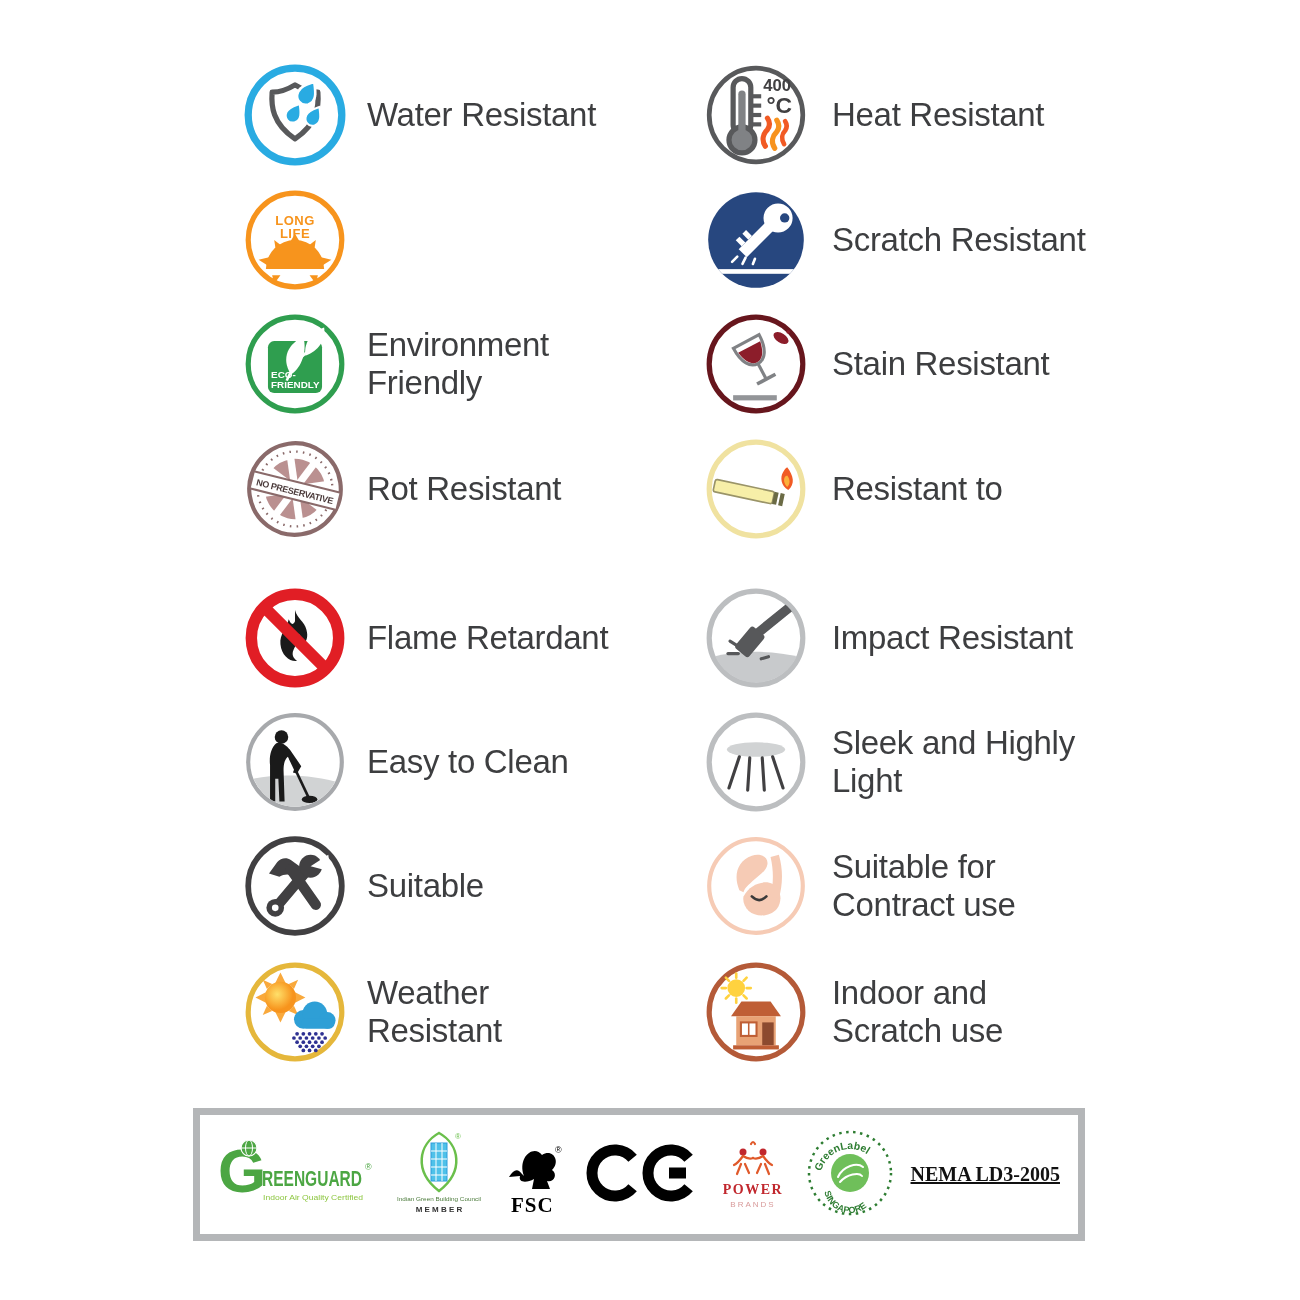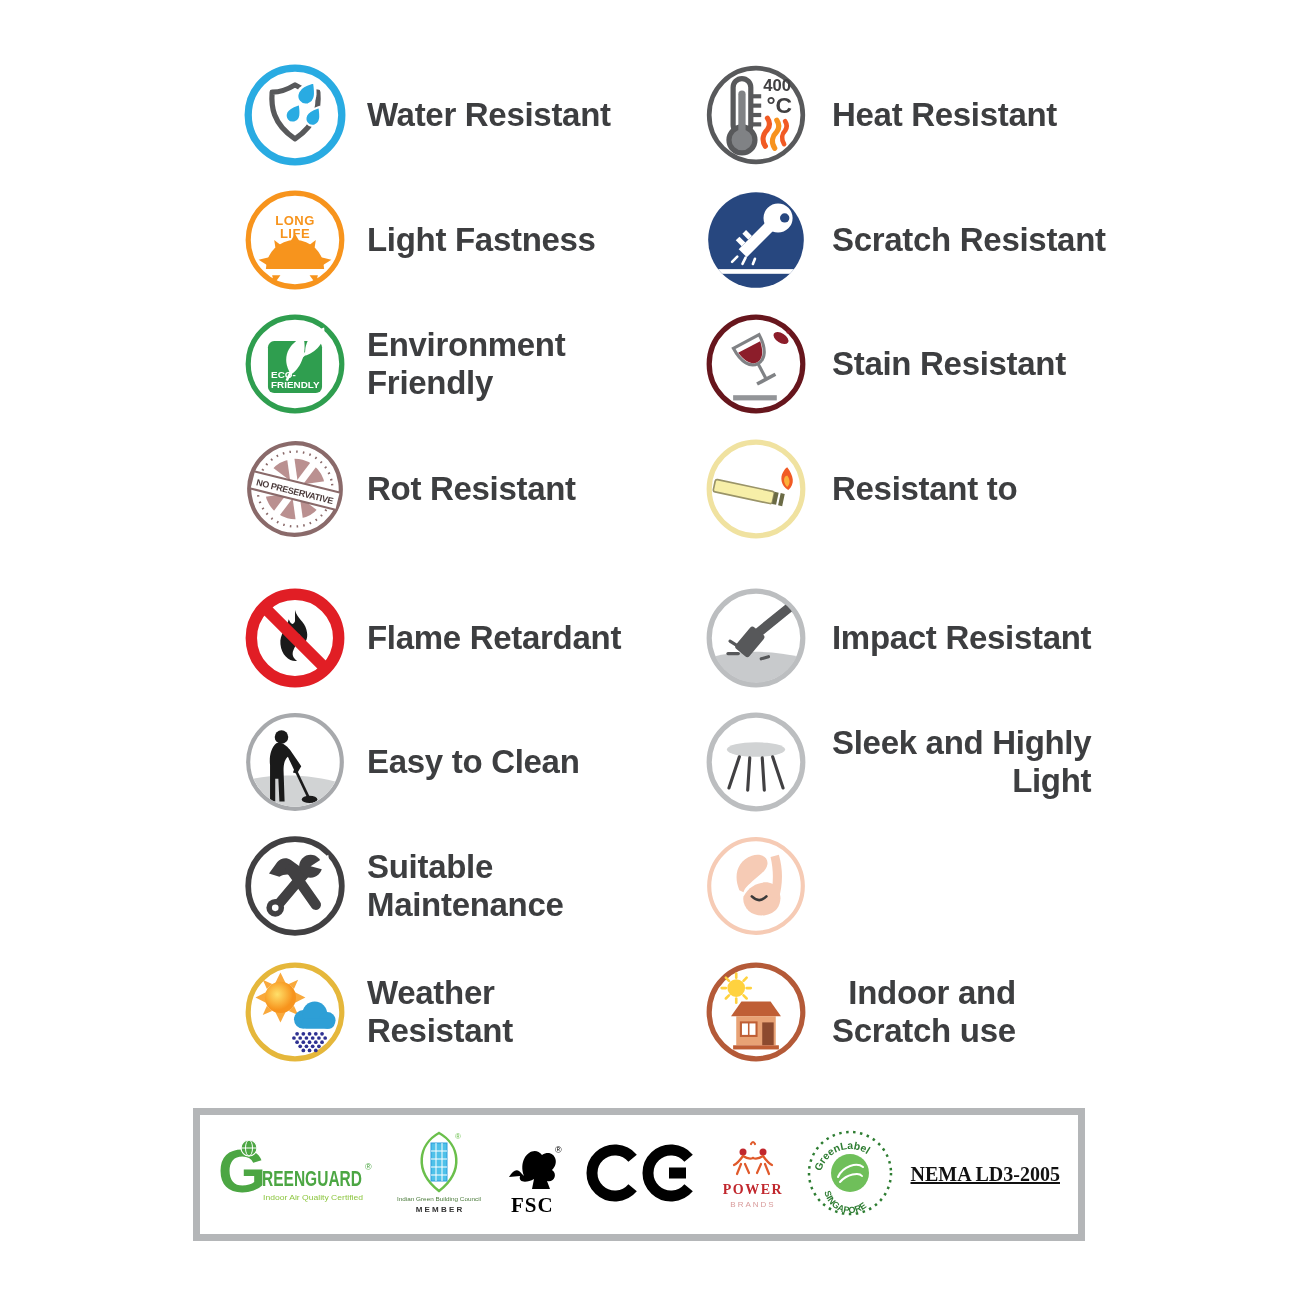--- a/index.html
+++ b/index.html
@@ -4,27 +4,27 @@
 <style>
   html,body{margin:0;padding:0;}
   body{
     width:1300px;height:1300px;background:#ffffff;position:relative;
     font-family:"Liberation Sans","DejaVu Sans",sans-serif;overflow:hidden;
   }
   .feature{position:absolute;display:flex;align-items:center;height:104px;}
   .feature .icon{width:104px;height:104px;flex:0 0 104px;}
   .feature .label{
     display:flex;flex-direction:column;justify-content:center;
-    font-weight:bold;font-size:33px;line-height:1.14;color:#3D3E40;
+    font-weight:normal;font-size:33px;line-height:1.14;color:#3D3E40;
     letter-spacing:-0.3px;white-space:nowrap;
   }
   .l-col{left:243px;}
   .l-col .label{margin-left:20px;}
   .r-col{left:704px;}
-  .r-col .label{margin-left:24px;text-align:right;}
+  .r-col .label{margin-left:24px;}
   .certbar{
     position:absolute;left:193px;top:1108px;width:892px;height:133px;
     border:7px solid #B4B6B8;background:#ffffff;box-sizing:border-box;
     display:flex;align-items:center;justify-content:space-between;
     padding:0 18px;
   }
   .certbar .logo{flex:0 0 auto;}
   .nema-text{font-family:"Liberation Serif","DejaVu Serif",serif;font-weight:bold;font-size:20px;color:#111;white-space:nowrap;text-decoration:underline;}
   .sr{position:absolute;width:1px;height:1px;overflow:hidden;clip:rect(0 0 0 0);}
   svg text{font-family:"Liberation Sans","DejaVu Sans",sans-serif;}
@@ -89,24 +89,20 @@
       <g fill="#F7941D">
         <polygon points="50,44 44,54 56,54"></polygon>
         <polygon points="30,50 39,57 32,63"></polygon>
         <polygon points="70,50 61,57 68,63"></polygon>
         <polygon points="15,69 27,66 26,76"></polygon>
         <polygon points="85,69 73,66 74,76"></polygon>
         <polygon points="28,84 36,84 30,92"></polygon>
         <polygon points="72,84 64,84 70,92"></polygon>
       </g>
     </svg>
-  </span>
-  <span class="label">
-    <div>Light Fastness</div>
-      <div></div>
   </span>
 </div>
 
 <div class="feature r-col" style="top:188px">
   <span class="icon">
     <svg viewBox="0 0 100 100" width="104" height="104">
       <defs>
           <clipPath id="clipScratch">
             <circle cx="50" cy="50" r="46"></circle>
           </clipPath>
@@ -313,35 +309,38 @@
       <line x1="46" y1="34" x2="70" y2="68" stroke="#414042" stroke-width="10" stroke-linecap="round"></line>
       <line x1="33" y1="69" x2="60" y2="37" stroke="#414042" stroke-width="10" stroke-linecap="round"></line>
       <circle cx="65" cy="31" r="11" fill="#414042"></circle>
       <polygon points="65,31 82,20 84,36" fill="#fff"></polygon>
       <circle cx="31" cy="71" r="8.5" fill="#414042"></circle>
       <circle cx="31" cy="71" r="3.2" fill="#fff"></circle>
     </svg>
   </span>
   <span class="label">
     <div>Suitable</div>
-      <div>Maintenance</div>
   </span>
 </div>
 
 <div class="feature r-col" style="top:834px">
   <span class="icon">
     <svg viewBox="0 0 100 100" width="104" height="104">
       <circle cx="50" cy="50" r="45" fill="#fff" stroke="#F6CBB5" stroke-width="4"></circle>
       <g fill="#F6CBB5">
         <path d="M34,54 C28,40 32,26 46,21 C54,18 62,22 61,29 C60,36 52,40 47,45 C43,49 39,52 38,56 Z"></path>
         <path d="M38,60 C44,48 58,44 66,48 C74,53 76,64 70,72 C63,80 50,80 43,74 C39,70 37,65 38,60 Z"></path>
         <path d="M64,22 L72,20 C76,34 76,48 72,62 L64,60 C67,47 67,35 64,22 Z"></path>
       </g>
       <path d="M46,60 q7,7 14,0" stroke="#3A3A3A" stroke-width="2.5" fill="none" stroke-linecap="round"></path>
     </svg>
+  </span>
+  <span class="label">
+    <div>Suitable for</div>
+      <div>Contract use</div>
   </span>
 </div>
 
 <div class="feature l-col" style="top:960px">
   <span class="icon">
     <svg viewBox="0 0 100 100" width="104" height="104">
       <defs>
         <radialGradient id="sunGrad" cx="40%" cy="40%">
           <stop offset="0%" stop-color="#FFE06A"></stop>
             <stop offset="100%" stop-color="#F7941D"></stop>

